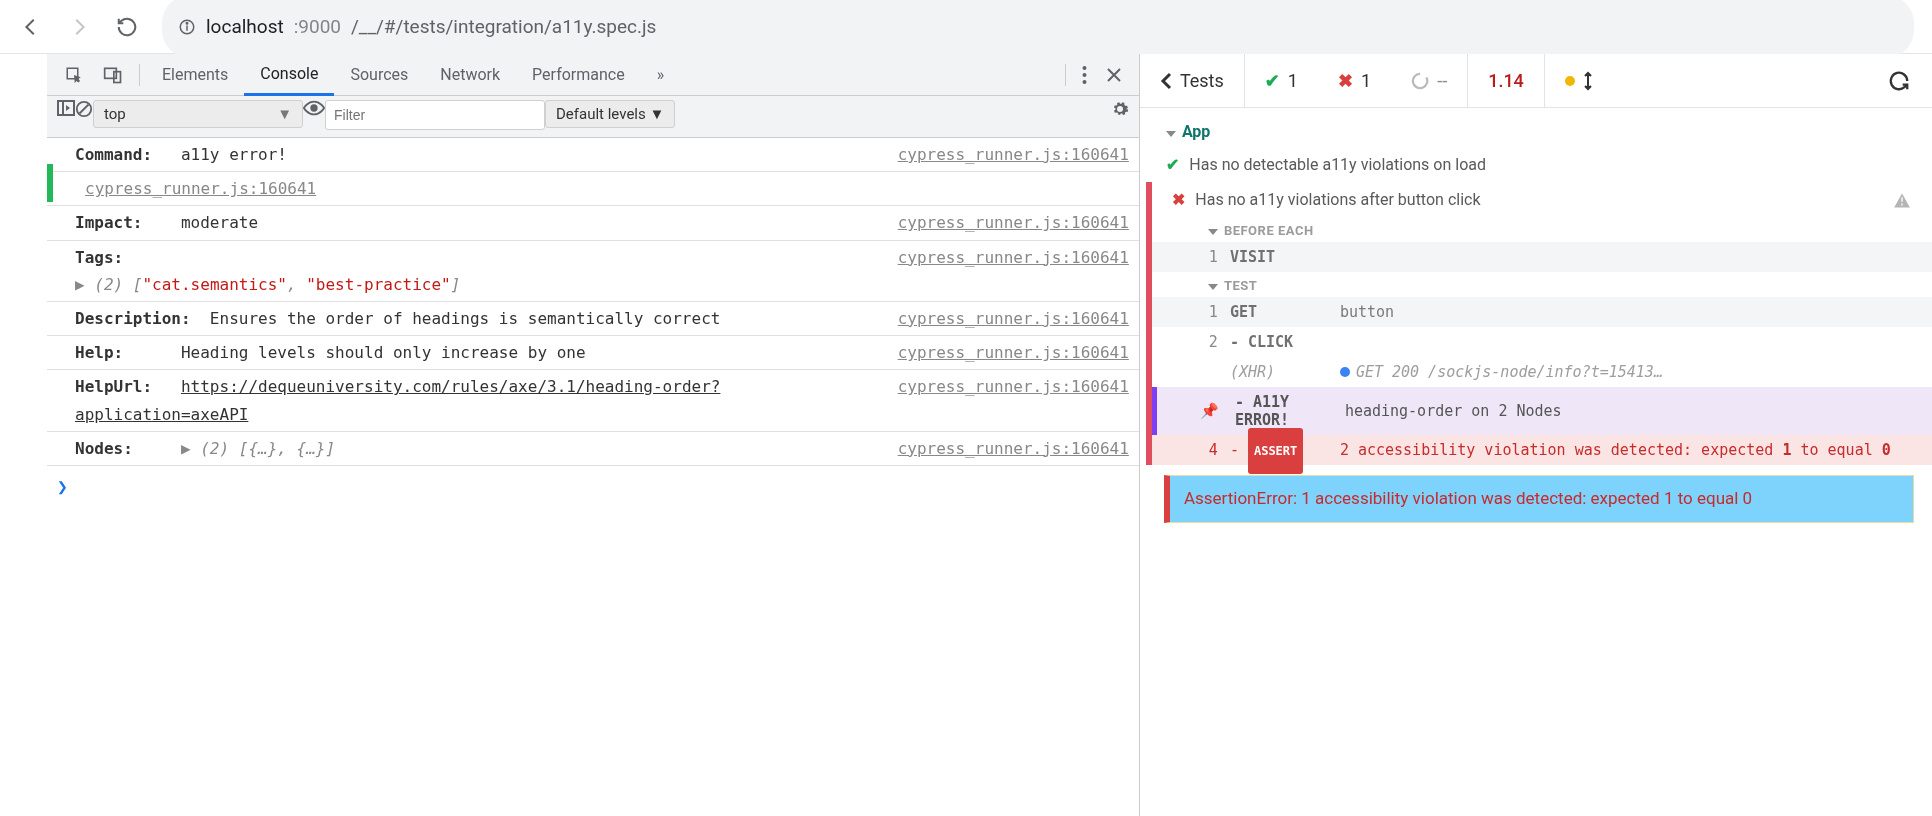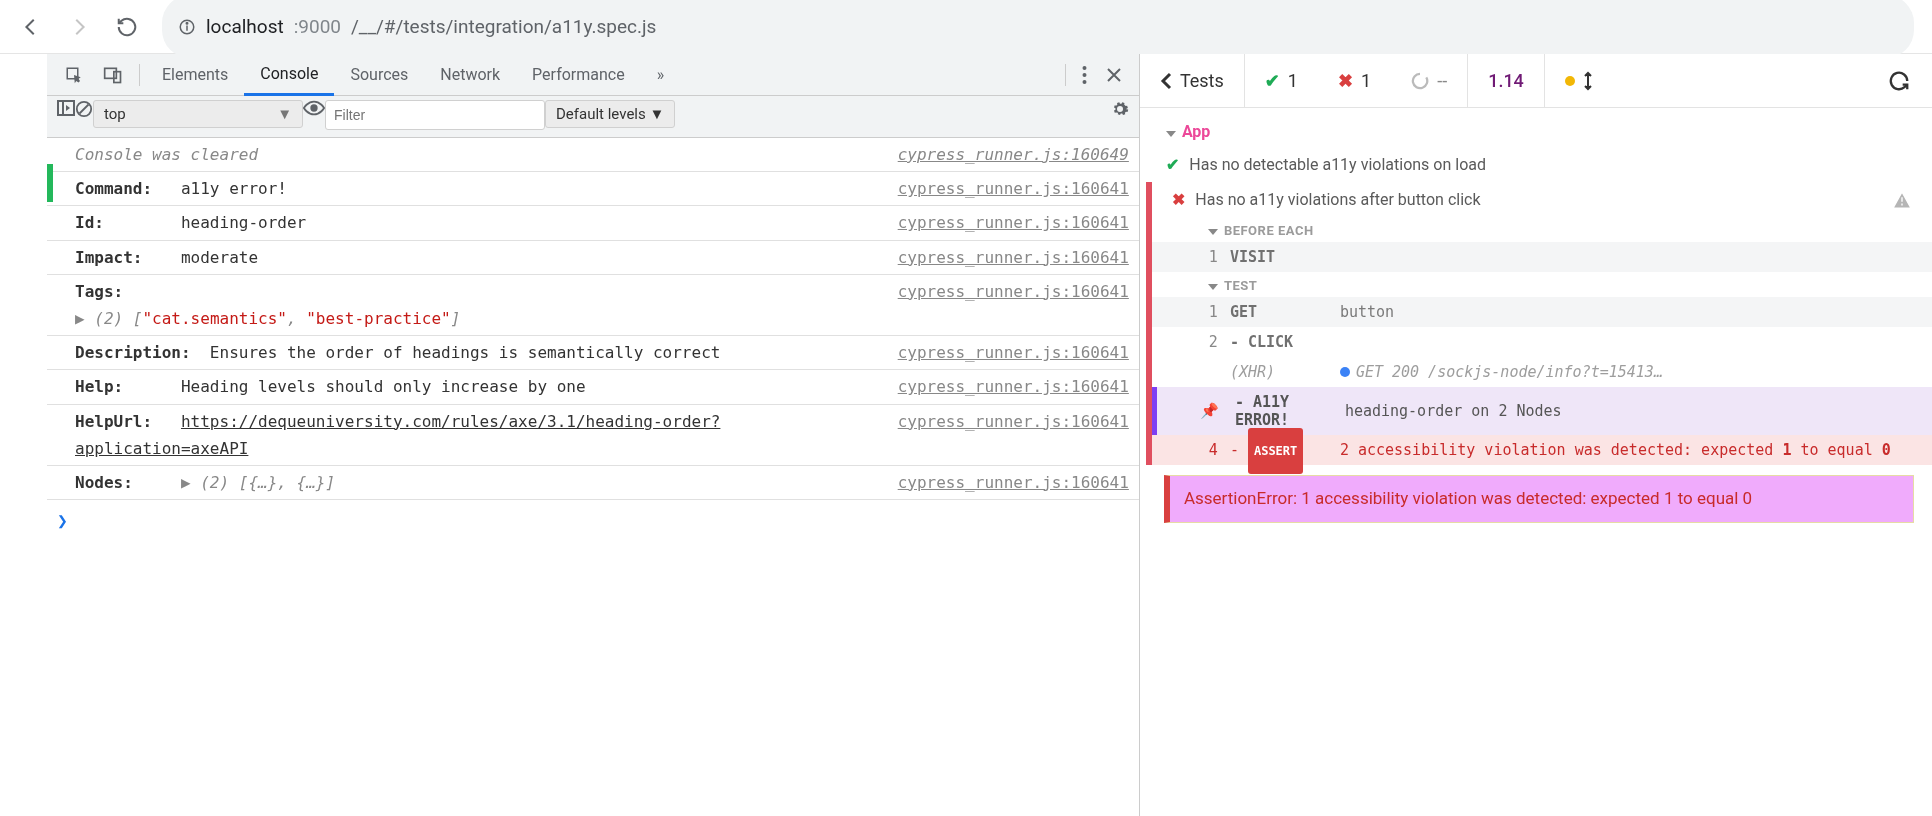--- a/index.html
+++ b/index.html
@@ -75,39 +75,39 @@
     font-size:18px;
   }
   .cy-box{ display:flex; align-items:center; gap:8px; padding:0 20px; height:100%; }
   .cy-box.sep{ border-right:1px solid #e3e3e3; }
   .cy-pass{ color:#1fab56; font-weight:bold; }
   .cy-fail{ color:#d93f3f; font-weight:bold; }
   .cy-pend{ color:#888; }
   .cy-reload{ margin-left:auto; padding:0 22px; }
   .cy-body{ padding:8px 0 0 0; font-size:16px; color:#5a5a5a; border-left:6px solid transparent; }
   .caret{ display:inline-block; width:0;height:0; border-left:5px solid transparent; border-right:5px solid transparent; border-top:6px solid #888; margin-right:6px; }
-  .suite-name{ font-weight:bold; padding:6px 20px; color:#ec4899; }
+  .suite-name{ font-weight:bold; padding:6px 20px; color:#0f766e; }
   .test-row{ display:flex; align-items:center; gap:10px; padding:8px 20px; }
   .test-row .check{ color:#1fab56; font-weight:bold; }
   .test-row .cross{ color:#d93f3f; font-weight:bold; }
   .warn-tri{ margin-left:auto; color:#aaa; }
   .cmd-section-label{ color:#9b9b9b; font-weight:bold; letter-spacing:0.5px; font-size:13px; padding:6px 0 4px 56px;}
   .cmd-row{ display:grid; grid-template-columns:36px 110px 1fr; padding:6px 16px 6px 42px; align-items:center; font-size:15px; }
   .cmd-row.striped{ background:#f4f5f6; }
   .cmd-idx{ color:#888; text-align:right; padding-right:12px;}
   .cmd-name{ font-weight:bold; color:#707070; }
   .cmd-msg{ color:#7a7a7a; }
   .cmd-xhr{ font-style:italic; color:#9d9d9d; }
   .blue-dot{ display:inline-block; width:10px; height:10px; border-radius:50%; background:#3b82f6; margin-right:6px;}
   .a11y-row{ background:#efe6f8; border-left:5px solid #7e3ff2; }
   .assert-row{ background:#fbe4e4; color:#c82b2b; }
   .assert-badge{ background:#d93f3f; color:#fff; font-weight:bold; border-radius:3px; padding:16px 6px; font-size:12px;}
   .assert-msg .num{ font-weight:bold; }
   .err-panel{
-    margin:10px 18px; border:1px solid #e6dca4; background:#f0abfc; color:#c82b2b;
+    margin:10px 18px; border:1px solid #e6dca4; background:#7dd3fc; color:#c82b2b;
     border-left:6px solid #d93f3f; padding:10px 14px; font-size:17px; line-height:1.5;
   }
   .bar-fail{ border-left:6px solid #e04f5f; }
   .ind-green{ display:inline-block; width:6px; height:38px; background:#23b85b; position:absolute; left:0;}
   .pinned{ color:#7e3ff2; margin-right:4px;}
   svg { display:block; }
 </style>
 </head>
 <body>
 
@@ -211,30 +211,25 @@
       <div class="spacer" style="flex:1"></div>
       <div class="icon-btn">
         <svg width="18" height="18" viewBox="0 0 24 24" fill="#5f6368">
             <path d="M12 8a4 4 0 100 8 4 4 0 000-8zm9 4l2 1-1 3-2-.5a8 8 0 01-1.5 1.5l.5 2-3 1-1-2a8 8 0 01-2 0l-1 2-3-1 .5-2A8 8 0 017 16.5L5 17l-1-3 2-1a8 8 0 010-2l-2-1 1-3 2 .5A8 8 0 018.5 6L8 4l3-1 1 2a8 8 0 012 0l1-2 3 1-.5 2A8 8 0 0119.5 8l2-.5 1 3-2 1a8 8 0 010 2z"></path>
           </svg>
       </div>
     </div>
 
     <div class="console mono" style="position:relative;">
       <span class="ind-green" style="top:26px;"></span>
-      <div class="console-row italic">
-        <span class="msg">Console was cleared</span>
-        <span class="src">cypress_runner.js:160649</span>
-      </div>
       <div class="console-row">
         <span class="msg"><span class="key">Command:</span>&nbsp;&nbsp;&nbsp;<span>a11y error!</span></span>
         <span class="src">cypress_runner.js:160641</span>
       </div>
       <div class="console-row">
-        <span class="msg"><span class="key">Id:</span>&nbsp;&nbsp;&nbsp;&nbsp;&nbsp;&nbsp;&nbsp;&nbsp;<span>heading-order</span></span>
         <span class="src">cypress_runner.js:160641</span>
       </div>
       <div class="console-row">
         <span class="msg"><span class="key">Impact:</span>&nbsp;&nbsp;&nbsp;&nbsp;<span>moderate</span></span>
         <span class="src">cypress_runner.js:160641</span>
       </div>
       <div class="console-row">
         <span class="msg">
           <span class="key">Tags:</span><br>
           <span style="color:#888">▶ </span><span class="arr-expand">(2)</span>
@@ -278,21 +273,21 @@
         <span class="cy-fail">✖</span>
         <span>1</span>
       </div>
       <div class="cy-box sep">
         <svg width="18" height="18" viewBox="0 0 20 20" fill="none" stroke="#bbb" stroke-width="2.5">
             <path d="M10 2a8 8 0 107 4"></path>
           </svg>
         <span class="cy-pend">--</span>
       </div>
       <div class="cy-box sep">
-        <span style="font-weight:500;color:#701a75">1.14</span>
+        <span style="font-weight:500;color:#b91c1c">1.14</span>
       </div>
       <div class="cy-box">
         <span style="width:10px;height:10px;border-radius:50%;background:#f2b706;display:inline-block"></span>
         <svg width="10" height="20" viewBox="0 0 10 20" stroke="#333" stroke-width="2">
             <path d="M5 2v16M2 5l3-3 3 3M2 15l3 3 3-3"></path>
           </svg>
       </div>
       <div class="cy-reload">
         <svg width="22" height="22" viewBox="0 0 24 24" fill="none" stroke="#333" stroke-width="2.5">
             <path d="M21 12a9 9 0 10-3 6.7L21 16"></path>

